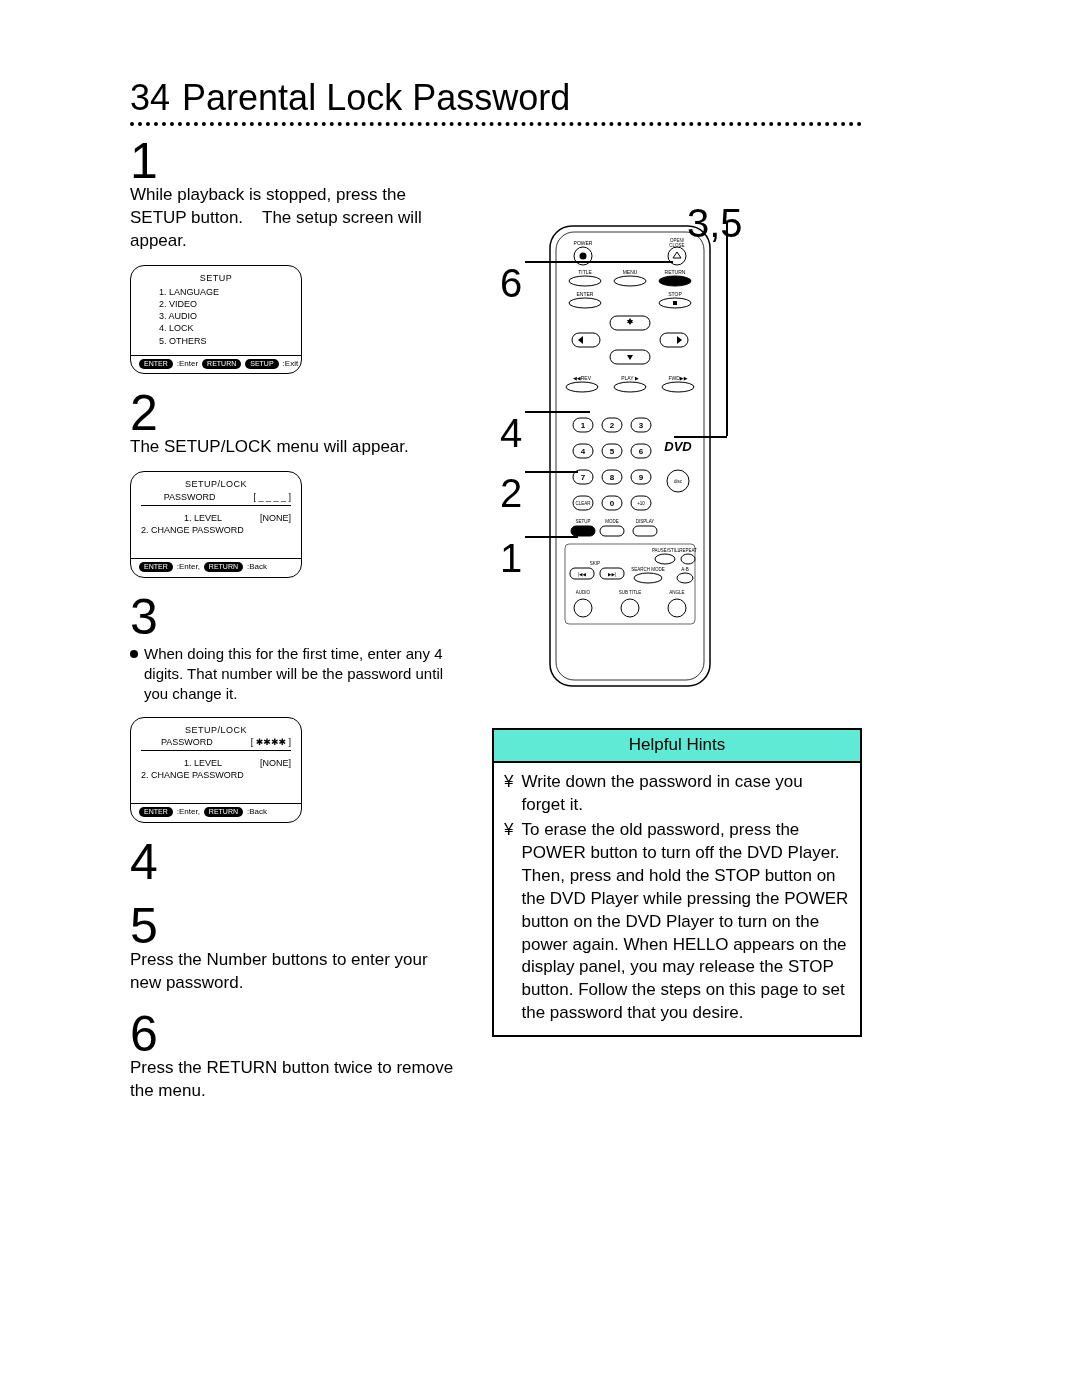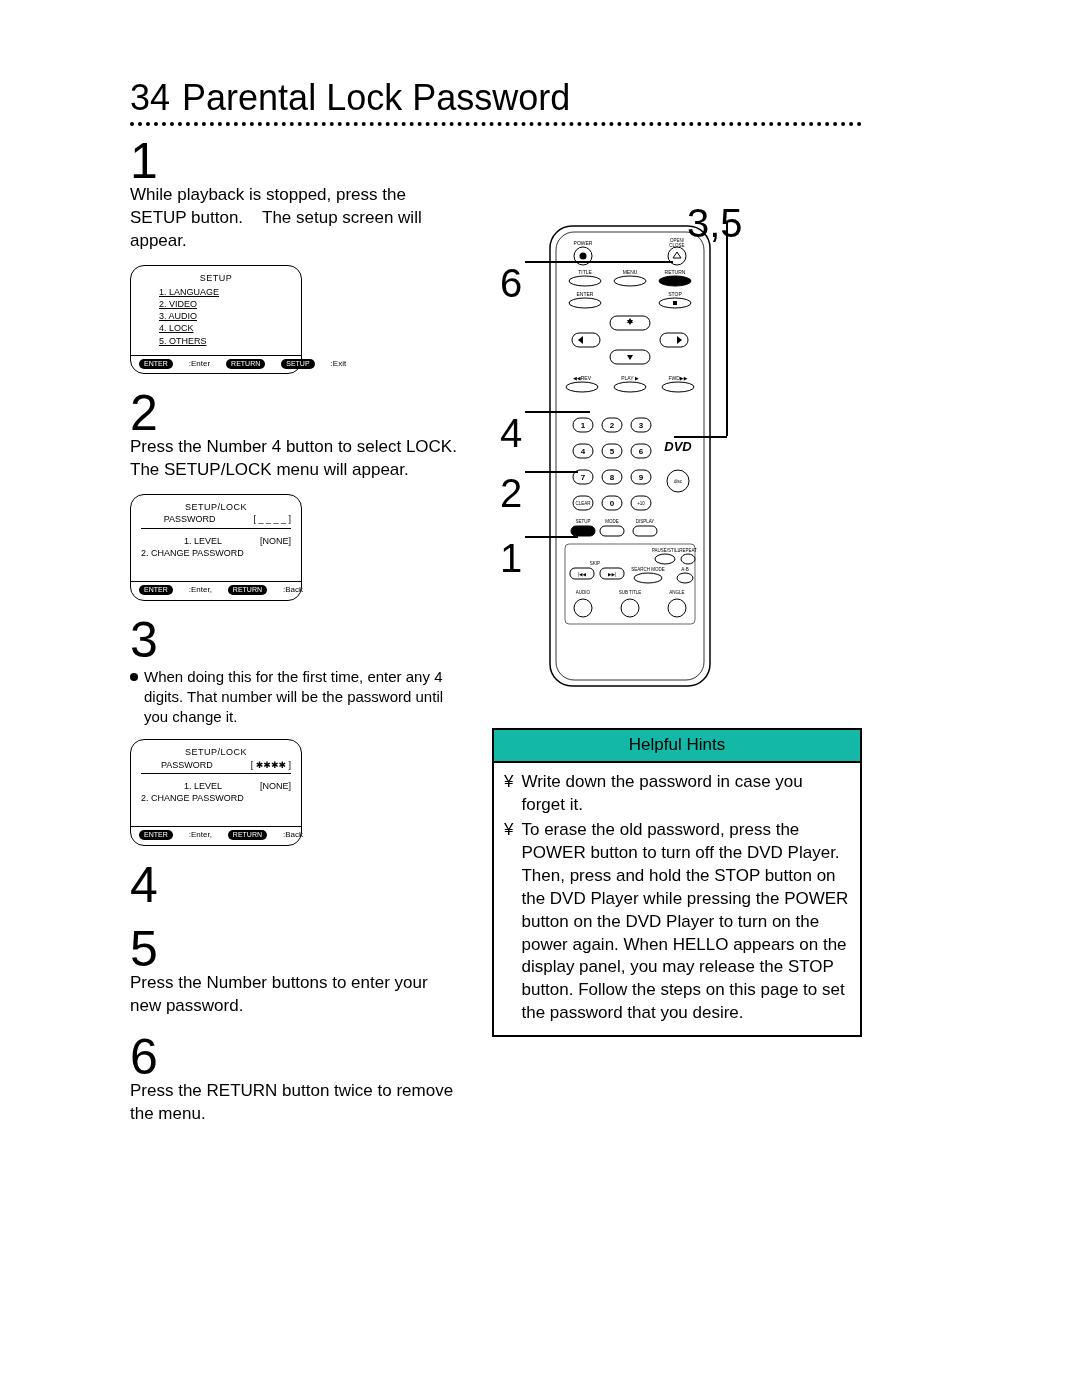--- a/index.html
+++ b/index.html
@@ -16,26 +16,26 @@
   .stepno.first{margin-top:10px;}
   .steptext{font-size:17px;margin-top:-2px;}
   .sub{font-size:17px;}
   .bullet{display:flex;gap:6px;margin-top:2px;}
   .bullet .dot{flex:0 0 auto;width:8px;height:8px;border-radius:50%;background:#000;margin-top:6px;}
 
   
   .osd{border:1.5px solid #000;border-radius:14px;padding:6px 10px 4px 10px;width:150px;margin-top:12px;font-size:9px;line-height:1.35;}
   .osd-title{text-align:center;font-size:9px;letter-spacing:0.5px;}
   .osd-row{display:flex;justify-content:flex-end;gap:38px;}
-  .osd-footer{display:flex;align-items:center;gap:16px;font-size:8px;border-top:1px solid #000;margin:6px -10px -4px -10px;padding:3px 8px 4px 8px;}
+  .osd-footer{display:flex;align-items:center;gap:4px;font-size:8px;border-top:1px solid #000;margin:6px -10px -4px -10px;padding:3px 8px 4px 8px;}
   .pill{display:inline-block;padding:0 5px;border-radius:8px;background:#000;color:#fff;font-size:7px;line-height:10px;}
 
   
   .hints{border:2.5px solid #000;margin-top:32px;}
-  .hints-title{background:#14b8a6;text-align:center;padding:4px 0;font-size:17px;border-bottom:2.5px solid #000;}
+  .hints-title{background:#5eead4;text-align:center;padding:4px 0;font-size:17px;border-bottom:2.5px solid #000;}
   .hints-body{padding:8px 10px;font-size:17px;line-height:1.35;}
   .hints-body .item{display:flex;gap:8px;margin-bottom:2px;}
   .hints-body .yen{flex:0 0 auto;}
 
   
   .remote-wrap{position:relative;margin-top:0;}
   .callout{position:absolute;font:400 40px/1 Arial,sans-serif;text-align:right;margin-top:22px;}
   .callout-line{position:absolute;background:#000;}
   .remote-svg{display:block;}
   .remote-btn-txt{font-family:Arial,sans-serif;font-size:5px;fill:#000;text-anchor:middle;}
@@ -55,39 +55,38 @@
   <div class="cols">
 
     <div class="left">
       <div class="stepno first">1</div>
       <div class="steptext">
         <span>While playback is stopped, press the SETUP button.</span>&nbsp;&nbsp;&nbsp;&nbsp;<span>The setup screen will appear.</span>
       </div>
 
       <div class="osd">
         <div class="osd-title">SETUP</div>
-        <div style="padding:2px 0 2px 18px;text-decoration:underline;">
+        <div style="padding:2px 0 2px 18px;">
           <div>1. LANGUAGE</div>
           <div>2. VIDEO</div>
           <div>3. AUDIO</div>
           <div>4. LOCK</div>
           <div>5. OTHERS</div>
         </div>
         <div class="osd-footer">
           <span class="pill">ENTER</span>
             <span>:Enter</span>
           <span class="pill">RETURN</span>
           <span class="pill">SETUP</span>
             <span>:Exit</span>
         </div>
       </div>
 
       <div class="stepno">2</div>
       <div class="steptext">
-        <div>Press the Number 4 button to select LOCK.</div>
         <div class="sub">The SETUP/LOCK menu will appear.</div>
       </div>
 
       <div class="osd">
         <div class="osd-title">SETUP/LOCK</div>
         <div class="osd-row" style="border-bottom:1px solid #000;padding-bottom:2px;">
             <span>PASSWORD</span>
             <span>[ _ _ _ _ ]</span>
           </div>
         <div style="height:6px;"></div>

